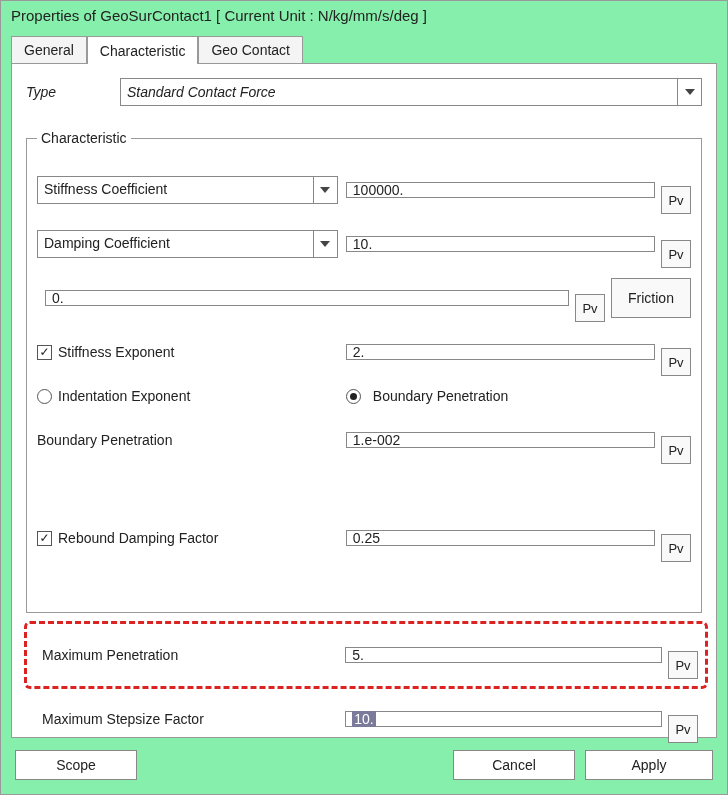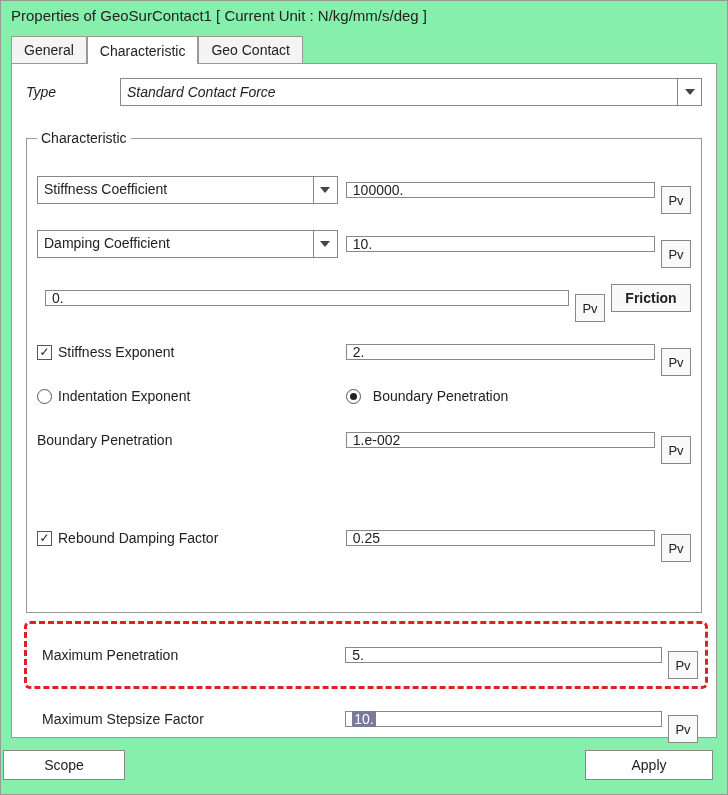--- a/index.html
+++ b/index.html
@@ -193,48 +193,47 @@
     background: #f9f9f9;
     display: flex;
     align-items: center;
     justify-content: center;
     font-size: 13px;
     cursor: pointer;
     margin-top: 20px;
   }
   .fricbtn {
     width: 80px;
-    height: 28px;
+    height: 40px;
     border: 1px solid #888;
     background: #f9f9f9;
     display: flex;
     align-items: center;
     justify-content: center;
     font-size: 14px;
     cursor: pointer;
-    font-weight: bold;
   }
   .radiorow {
     display: flex;
     align-items: center;
   }
   .radiorow .opt {
     display: flex;
     align-items: center;
   }
   .gap40 { height: 38px; }
   .highlight {
     position: absolute;
     border: 3px dashed #d22;
     border-radius: 6px;
     pointer-events: none;
   }
   .dlg-btns {
     position: absolute;
-    left: 2px;
+    left: 14px;
     right: 14px;
     bottom: 14px;
     display: flex;
     align-items: center;
     gap: 10px;
   }
   .dlgbtn {
     height: 30px;
     border: 1px solid #888;
     background: #fff;
@@ -416,15 +415,16 @@
           <div class="pvbtn">Pv</div>
         </div>
       </div>
 
     </div>
   </div>
 
   <div class="dlg-btns">
     <div class="dlgbtn scope">Scope</div>
     <div class="flexgrow"></div>
+    <div class="dlgbtn cancel">Cancel</div>
     <div class="dlgbtn apply">Apply</div>
   </div>
 </div>
 
 </body></html>

